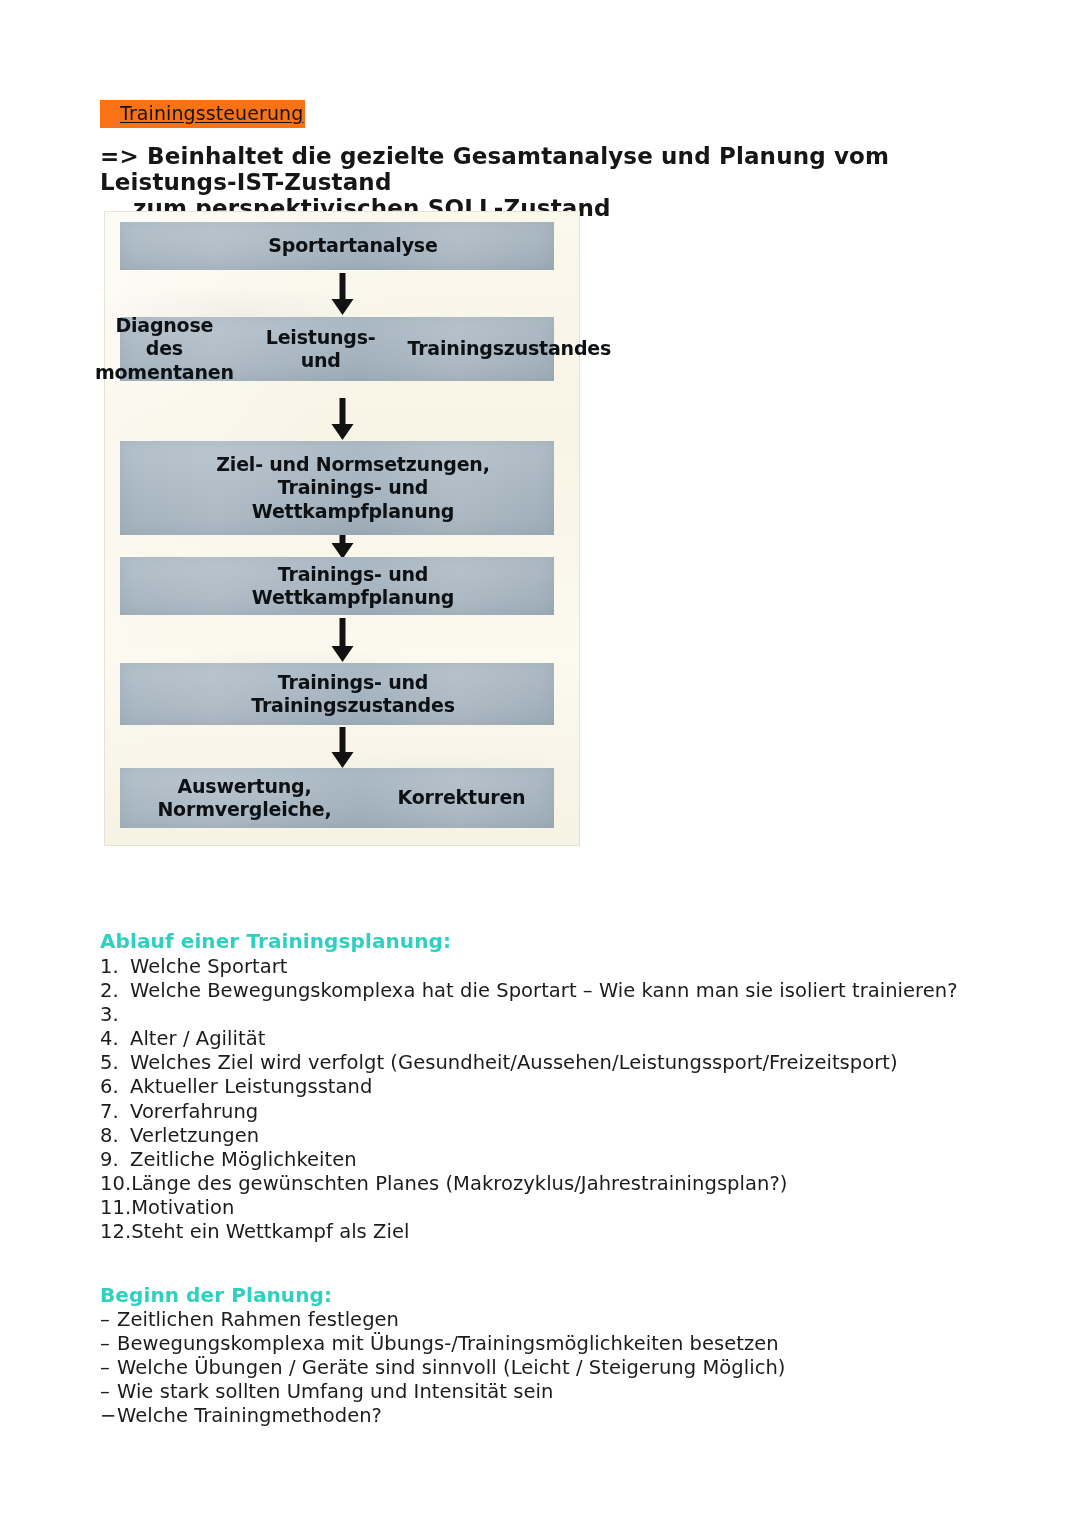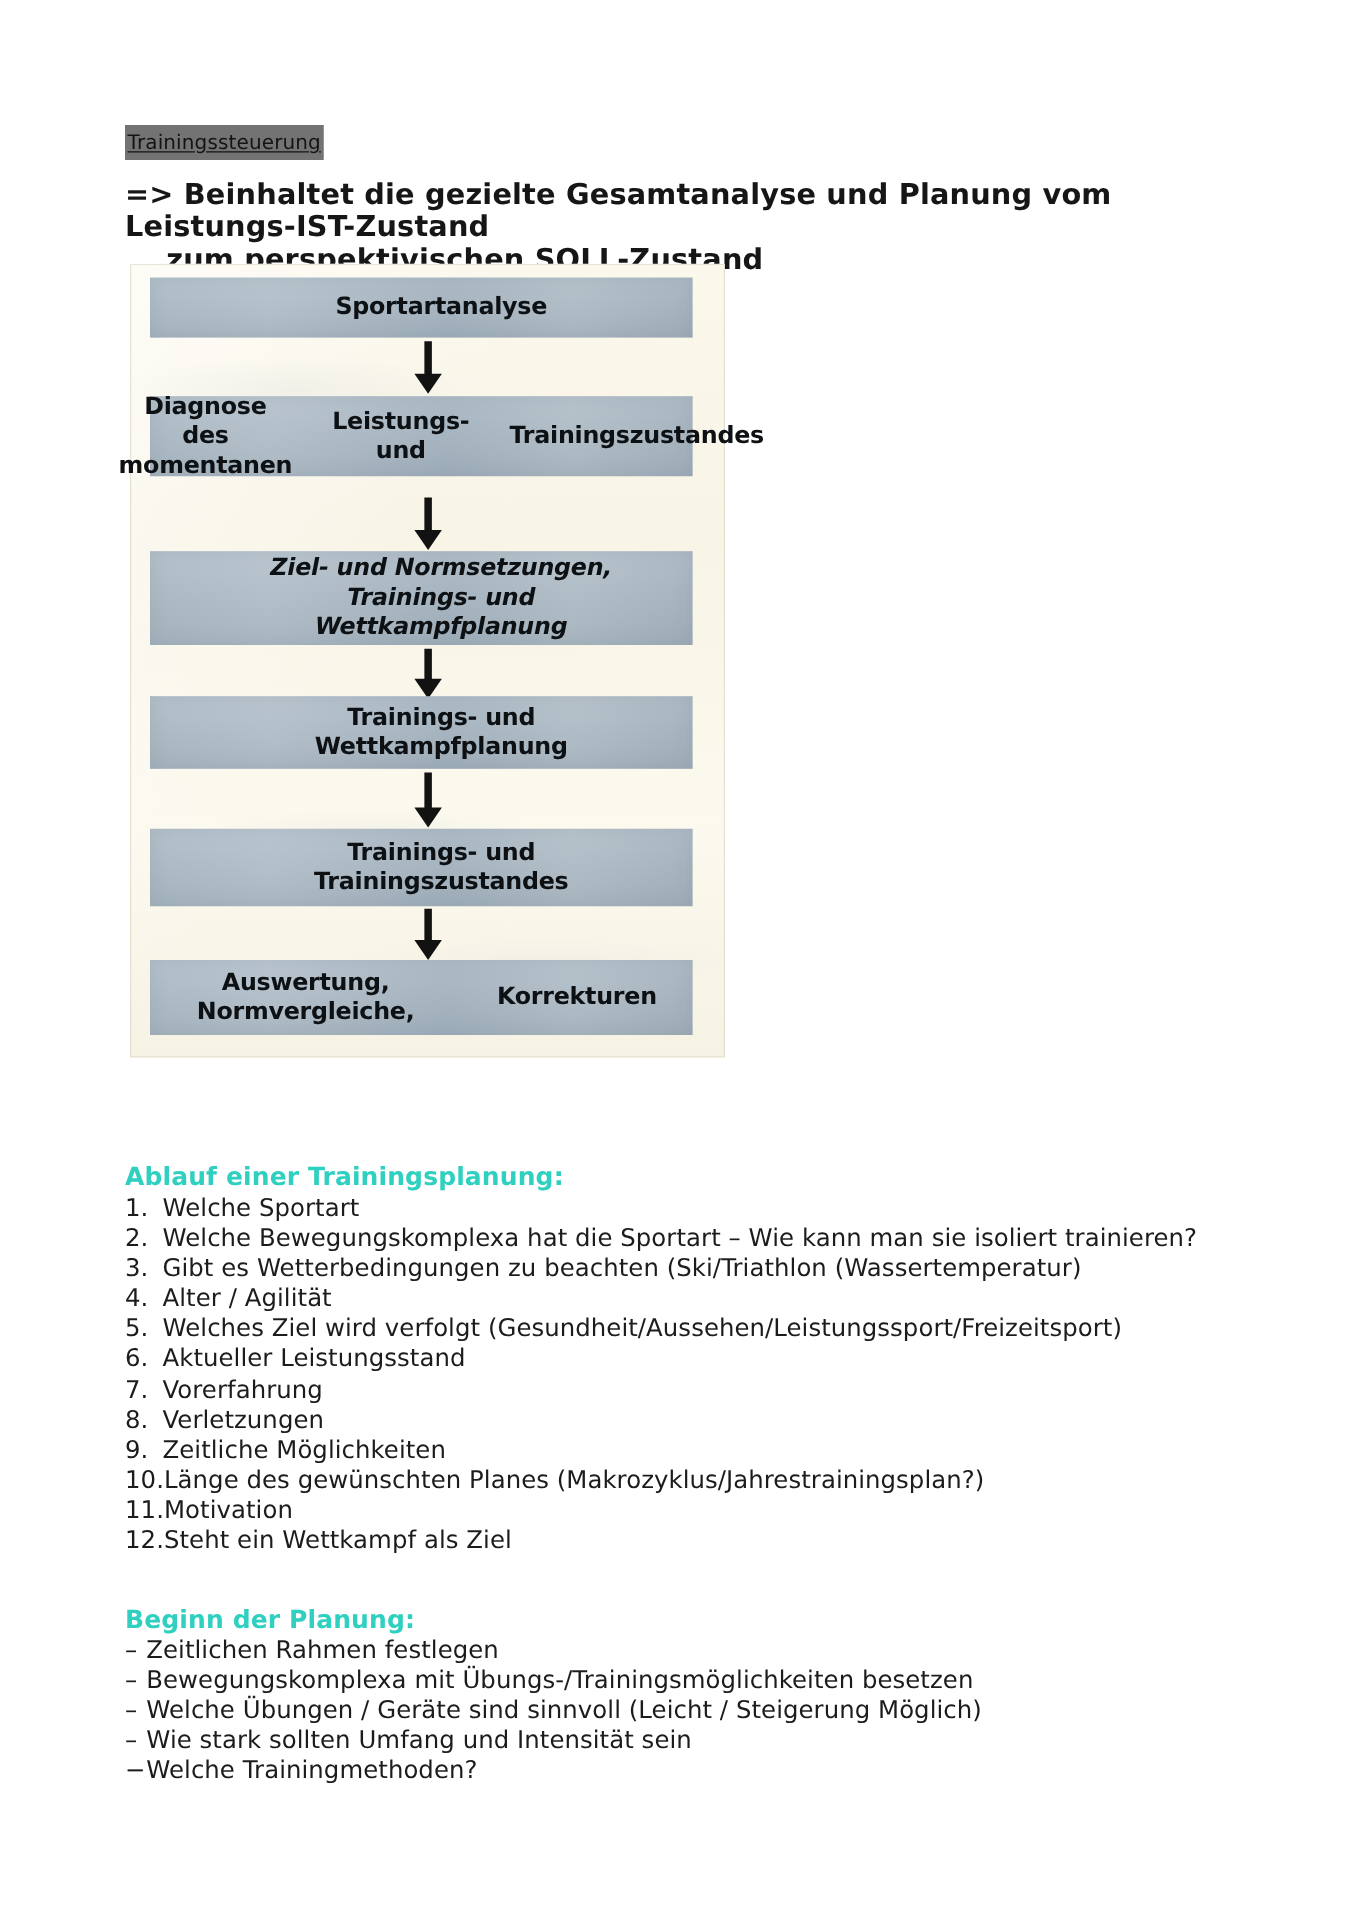--- a/index.html
+++ b/index.html
@@ -24,28 +24,28 @@
   }
 
   
   .doc-title-wrap {
     position: absolute;
     left: 100px;
     top: 100px;
   }
   .doc-title {
     display: inline-block;
-    font-size: 16px;
+    font-size: 19px;
     line-height: 27px;
     font-weight: 400;
     color: #141414;
-    background: #737373;
+    background: #f97316;
     text-decoration: underline;
     text-underline-offset: 2px;
-    padding: 0 2px 1px 2px;
+    padding: 0 2px 1px 20px;
     letter-spacing: 0.1px;
   }
 
   
   .intro {
     position: absolute;
     left: 100px;
     top: 143px;
     width: 900px;
     font-size: 23px;
@@ -206,21 +206,21 @@
       <span>Diagnose des momentanen</span>
       <span>Leistungs- und</span>
       <span>Trainingszustandes</span>
     </div>
 
     <div class="fc-arrow" style="top:187px; height:42px;">
       <div class="shaft" style="height:28px;"></div>
       <div class="head"></div>
     </div>
 
-    <div class="fc-box" style="top:230px; height:75px; flex-direction:column;font-style:italic;">
+    <div class="fc-box" style="top:230px; height:94px; flex-direction:column;">
       <span>Ziel- und Normsetzungen,</span>
       <span>Trainings- und</span>
       <span>Wettkampfplanung</span>
     </div>
 
     <div class="fc-arrow" style="top:308px; height:40px;">
       <div class="shaft" style="height:26px;"></div>
       <div class="head"></div>
     </div>
 
@@ -257,21 +257,20 @@
     <div class="li">
       <span class="marker">1.</span>
       <span class="txt">Welche Sportart</span>
     </div>
     <div class="li">
       <span class="marker">2.</span>
       <span class="txt">Welche Bewegungskomplexa hat die Sportart – Wie kann man sie isoliert trainieren?</span>
     </div>
     <div class="li">
       <span class="marker">3.</span>
-      <span class="txt">Gibt es Wetterbedingungen zu beachten (Ski/Triathlon (Wassertemperatur)</span>
     </div>
     <div class="li">
       <span class="marker">4.</span>
       <span class="txt">Alter / Agilität</span>
     </div>
     <div class="li">
       <span class="marker">5.</span>
       <span class="txt">Welches Ziel wird verfolgt (Gesundheit/Aussehen/Leistungssport/Freizeitsport)</span>
     </div>
     <div class="li">

